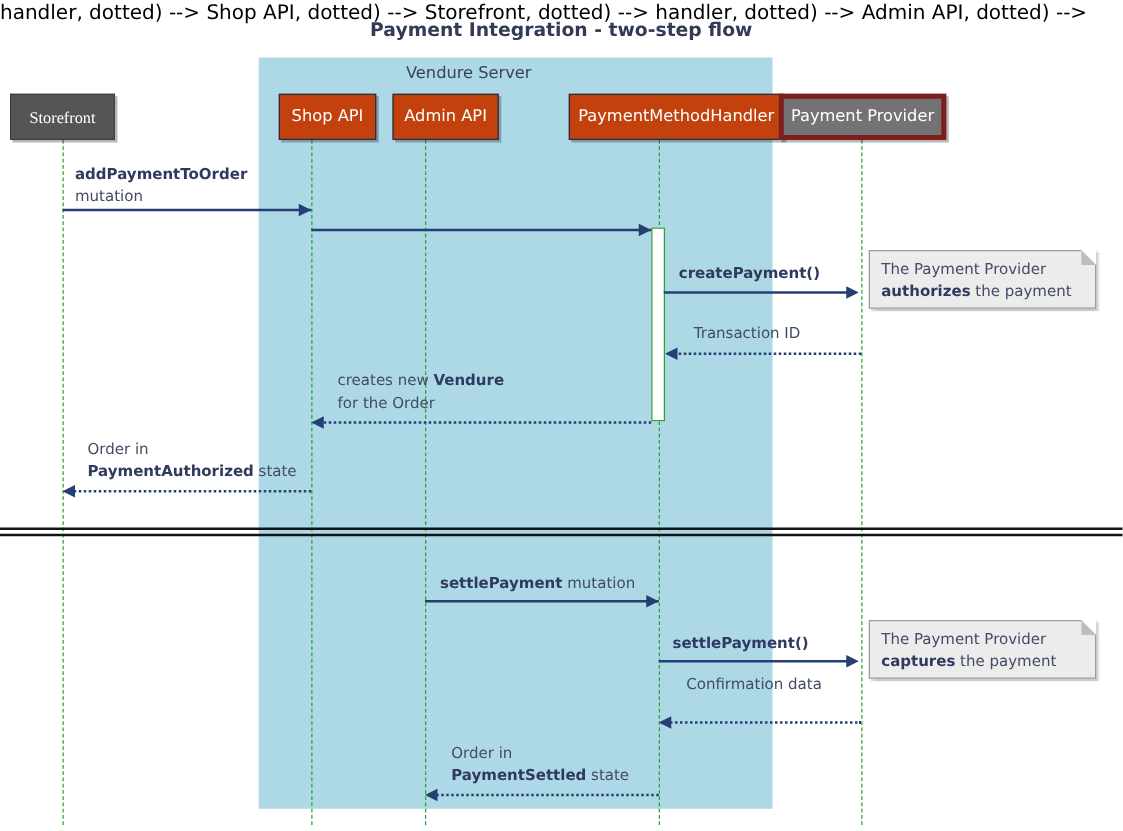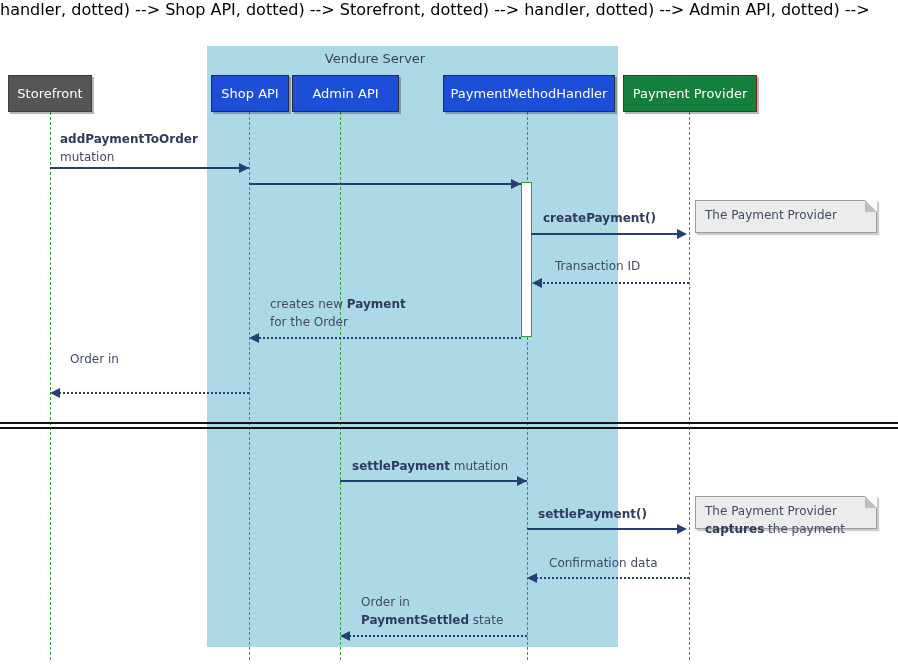--- a/index.html
+++ b/index.html
@@ -11,23 +11,23 @@
            font-size: 15px; font-weight: bold; color: #333A56; }
 
   .container-box { position: absolute; left: 207px; top: 46px; width: 411px; height: 601px;
                    background: #ADD8E6; }
   .container-label { position: absolute; left: 207px; top: 51px; width: 336px; text-align: center;
                      font-size: 13px; color: #39425E; }
 
   .participant { position: absolute; top: 75px; height: 37px; display: flex; align-items: center;
                  justify-content: center; color: #ffffff; font-size: 13px;
                  box-shadow: 2px 2px 0 rgba(50,50,50,0.35); }
-  .p-navy { background: #1d4ed8; border: 1px solid #262C44; }
-  .p-gray { background: #555555; border: 1px solid #3F3F3F; }
-  .p-teal { background: #15803d; border: 1px solid #7f1d1d; }
+  .p-navy { background: #c2410c; border: 1px solid #262C44; margin-left: 12px; }
+  .p-gray { background: #555555; border: 1px solid #3F3F3F; font-family: Liberation Serif, serif; }
+  .p-teal { background: #737373; border: 4px solid #7f1d1d; }
 
   .lifeline { position: absolute; top: 112px; height: 548px; width: 0;
               border-left: 1px dashed #30A130; }
 
   .activation { position: absolute; left: 521px; top: 182px; width: 11px; height: 155px;
                 background: #ffffff; border: 1px solid #30A130; }
 
   .msg-line { position: absolute; height: 0; border-top: 2px solid #253F75; }
   .msg-line.dotted { border-top-style: dotted; }
   .head-r { position: absolute; width: 0; height: 0; border-style: solid;
@@ -38,51 +38,52 @@
   .label { position: absolute; font-size: 12px; color: #424B66; line-height: 18px; white-space: nowrap; }
   .label b { color: #2F3A5E; }
 
   .divider-lines { position: absolute; left: 0; top: 422px; width: 898px; height: 7px;
                    border-top: 2px solid #141414; border-bottom: 2px solid #141414; }
   .divider-box { position: absolute; left: 297px; top: 411px; width: 296px; height: 29px;
                  background: #EDEDED; border: 2px solid #141414; display: flex; align-items: center;
                  justify-content: center; font-size: 12px; color: #39425E;
                  box-shadow: 2px 2px 0 rgba(50,50,50,0.4); }
 
-  .note { position: absolute; left: 695px; width: 182px; height: 33px; background: #ECECEC;
+  .note { position: absolute; left: 695px; width: 182px; height: 47px; background: #ECECEC;
           border: 1px solid #9B9B9B; padding: 5px 9px; font-size: 12px; color: #424B66;
           line-height: 18px; box-shadow: 2px 2px 1px rgba(50,50,50,0.25); white-space: nowrap; }
   .note b { color: #2F3A5E; }
   .note .fold { position: absolute; top: -1px; right: -1px; width: 0; height: 0;
                 border-top: 12px solid #ffffff; border-left: 12px solid #BDBDBD; }
 </style>
 </head>
 <body>
 
 <div class="canvas">
 
+  <div class="title">Payment Integration - two-step flow</div>
 
   <div class="container-box"></div>
   <div class="container-label">Vendure Server</div>
 
   
   <div class="lifeline" style="left:50px"></div>
   <div class="lifeline" style="left:249px"></div>
   <div class="lifeline" style="left:340px"></div>
   <div class="lifeline" style="left:527px"></div>
   <div class="lifeline" style="left:689px"></div>
 
   
   <div class="participant p-gray" style="left:8px;width:84px">
       <span>Storefront</span>
     </div>
   <div class="participant p-navy" style="left:211px;width:78px">
       <span>Shop API</span>
     </div>
-  <div class="participant p-navy" style="left:292px;width:107px">
+  <div class="participant p-navy" style="left:302px;width:85px">
       <span>Admin API</span>
     </div>
   <div class="participant p-navy" style="left:443px;width:172px">
       <span>PaymentMethodHandler</span>
     </div>
   <div class="participant p-teal" style="left:623px;width:134px">
       <span>Payment Provider</span>
     </div>
 
   
@@ -105,38 +106,40 @@
 
   
   <div class="label" style="left:543px;top:209px"><b>createPayment()</b></div>
   <div class="msg-line" style="left:531px;top:233px;width:149px"></div>
   <div class="head-r" style="left:677px;top:229px"></div>
 
   
   <div class="note" style="top:200px">
     <span class="fold"></span>
     <div>The Payment Provider</div>
+    <div><b>authorizes</b><span> the payment</span></div>
   </div>
 
    handler, dotted) --&gt;
   <div class="label" style="left:555px;top:257px">Transaction ID</div>
   <div class="msg-line dotted" style="left:534px;top:282px;width:155px"></div>
   <div class="head-l" style="left:532px;top:278px"></div>
 
    Shop API, dotted) --&gt;
   <div class="label" style="left:270px;top:295px">
-    <div><span>creates new </span><b>Payment</b></div>
+    <div><span>creates new </span><b>Vendure</b></div>
     <div>for the Order</div>
   </div>
   <div class="msg-line dotted" style="left:251px;top:337px;width:270px"></div>
   <div class="head-l" style="left:249px;top:333px"></div>
 
    Storefront, dotted) --&gt;
   <div class="label" style="left:70px;top:350px">
     <div>Order in</div>
+    <div><b>PaymentAuthorized</b><span> state</span></div>
   </div>
   <div class="msg-line dotted" style="left:52px;top:392px;width:197px"></div>
   <div class="head-l" style="left:50px;top:388px"></div>
 
   
   <div class="label" style="left:352px;top:457px"><b>settlePayment</b><span> mutation</span></div>
   <div class="msg-line" style="left:340px;top:480px;width:187px"></div>
   <div class="head-r" style="left:517px;top:476px"></div>
 
   
@@ -145,21 +148,21 @@
   <div class="head-r" style="left:677px;top:524px"></div>
 
   
   <div class="note" style="top:496px">
     <span class="fold"></span>
     <div>The Payment Provider</div>
     <div><b>captures</b><span> the payment</span></div>
   </div>
 
    handler, dotted) --&gt;
-  <div class="label" style="left:549px;top:554px">Confirmation data</div>
+  <div class="label" style="left:549px;top:538px">Confirmation data</div>
   <div class="msg-line dotted" style="left:529px;top:577px;width:160px"></div>
   <div class="head-l" style="left:527px;top:573px"></div>
 
    Admin API, dotted) --&gt;
   <div class="label" style="left:361px;top:593px">
     <div>Order in</div>
     <div><b>PaymentSettled</b><span> state</span></div>
   </div>
   <div class="msg-line dotted" style="left:342px;top:635px;width:185px"></div>
   <div class="head-l" style="left:340px;top:631px"></div>

